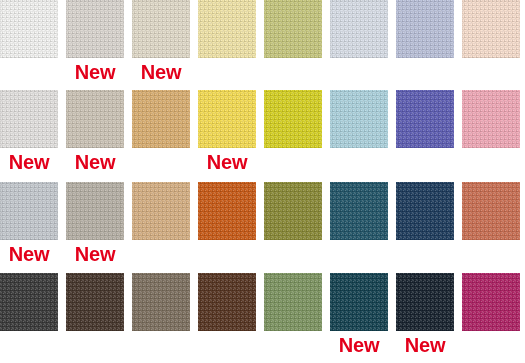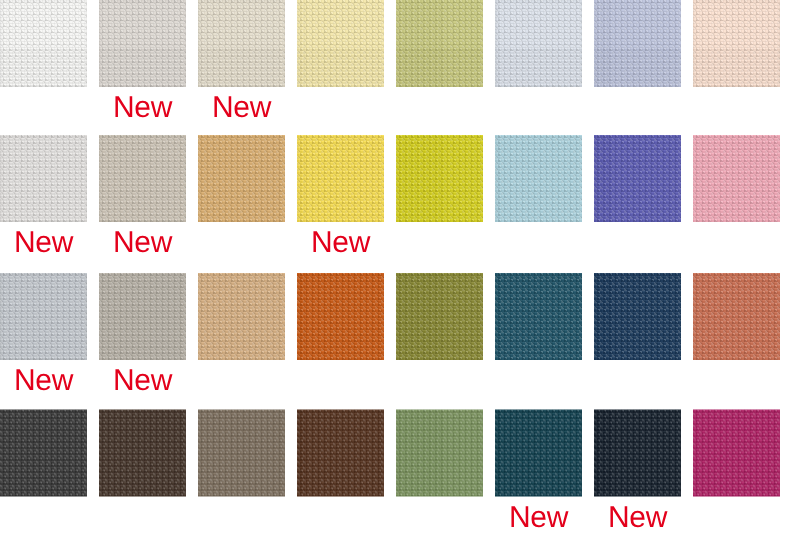--- a/index.html
+++ b/index.html
@@ -86,21 +86,21 @@
   .new-badge {
     position: absolute;
     left: 0;
     top: 58px;
     width: 58px;
     height: 28px;
     line-height: 28px;
     text-align: center;
     font-family: "Liberation Sans", sans-serif;
     font-size: 20px;
-    font-weight: normal;
+    font-weight: bold;
     letter-spacing: -0.2px;
     color: #e3001b;
     white-space: nowrap;
   }
 </style>
 </head>
 <body>
 
 <div id="swatch-board" style="background: rgb(255, 255, 255);">
     <div class="swatch-row row-0" style="position: absolute; left: 0px; top: 0px;">

